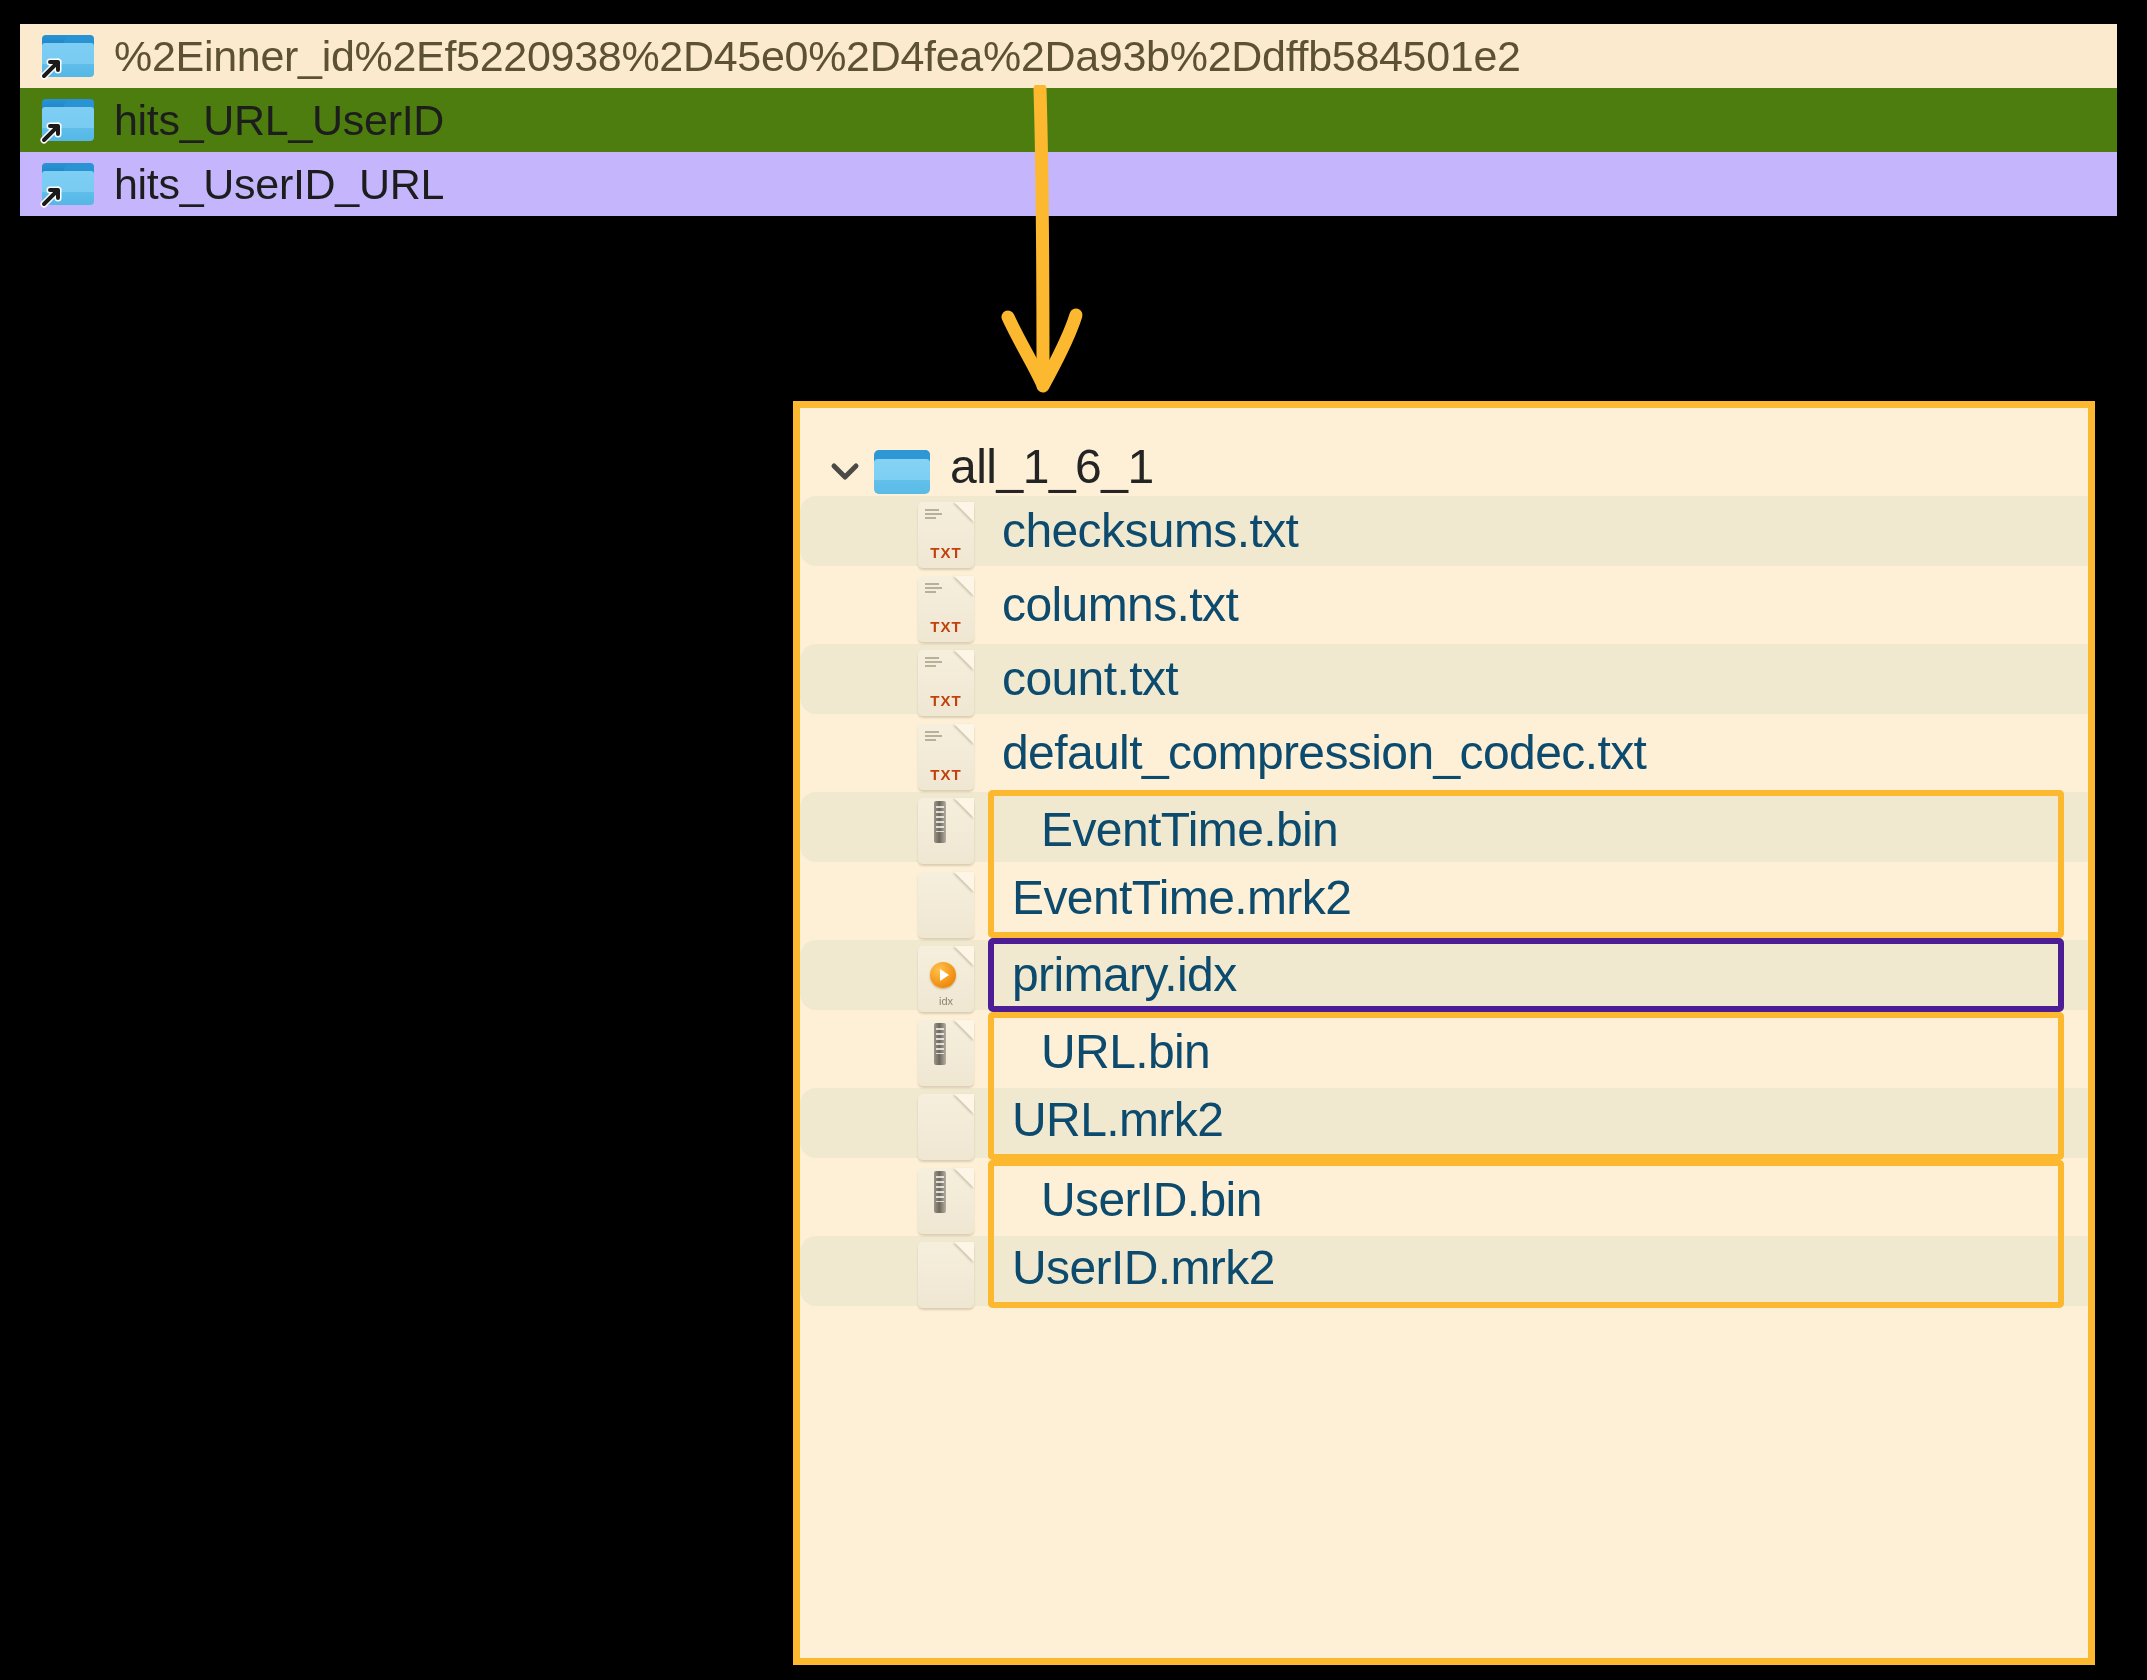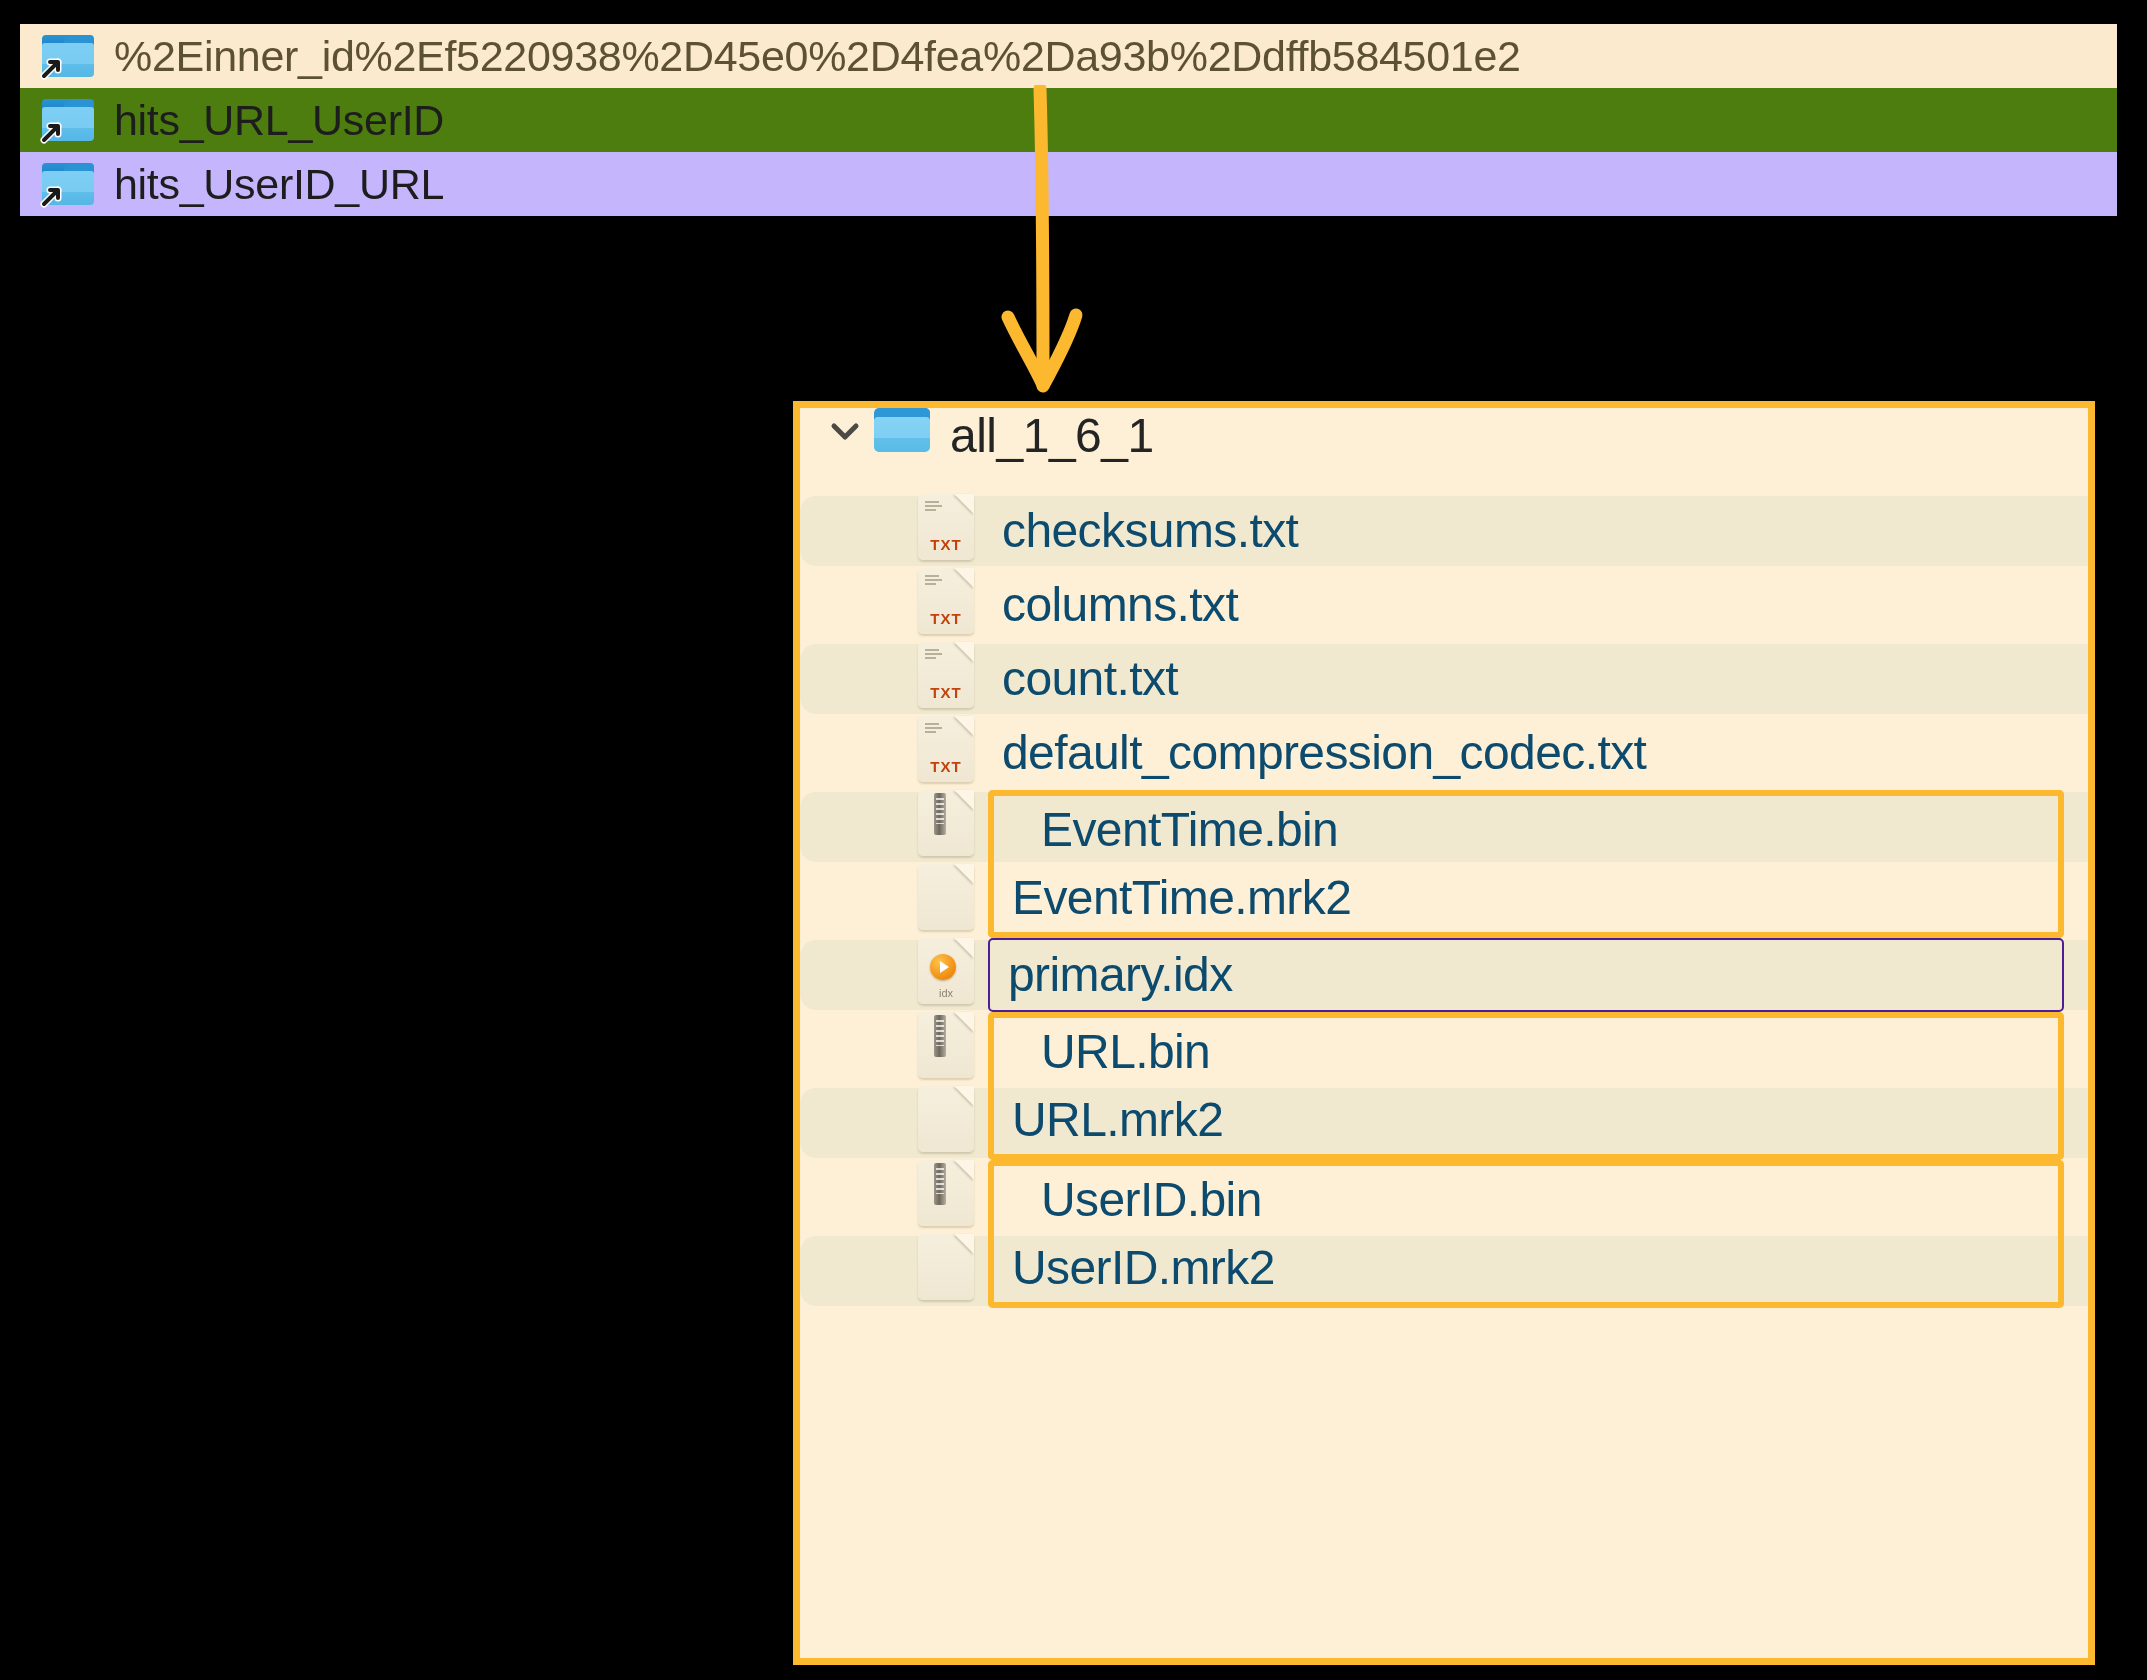--- a/index.html
+++ b/index.html
@@ -105,21 +105,21 @@
   #part-list {
     position: relative;
     width: 100%;
     height: 100%;
   }
 
   .prow {
     position: relative;
     height: 74px;
     display: flex;
-    align-items: flex-start;
+    align-items: flex-end;
     box-sizing: border-box;
   }
   .prow.stripe::before {
     content: "";
     position: absolute;
     left: 0; top: 2px; right: 0; bottom: 2px;
     background: #f0e9d0;
     border-radius: 16px 0 0 16px;
   }
   .prow > * { position: relative; z-index: 2; }
@@ -285,21 +285,21 @@
     position: relative;
     display: flex;
     align-items: center;
     height: 74px;
     flex: 1 1 auto;
     padding-left: 14px;
     box-sizing: border-box;
   }
   .hl-top    { border: 6px solid #fcb930; border-bottom: none; border-radius: 5px 5px 0 0; padding-left: 43px; }
   .hl-bot    { border: 6px solid #fcb930; border-top: none;    border-radius: 0 0 5px 5px; }
-  .hl-single { border: 2px solid #4c1d95; border-radius: 5px; }
+  .hl-single { border: 6px solid #4c1d95; border-radius: 5px; }
   .hl-top, .hl-bot, .hl-single { margin-right: 24px; }
   .hl-top .fname, .hl-bot .fname, .hl-single .fname { margin-left: 4px; }
 </style>
 </head>
 <body>
 
 <div id="top-panel">
 
   <div class="top-row r0">
     <span class="folder-link">

